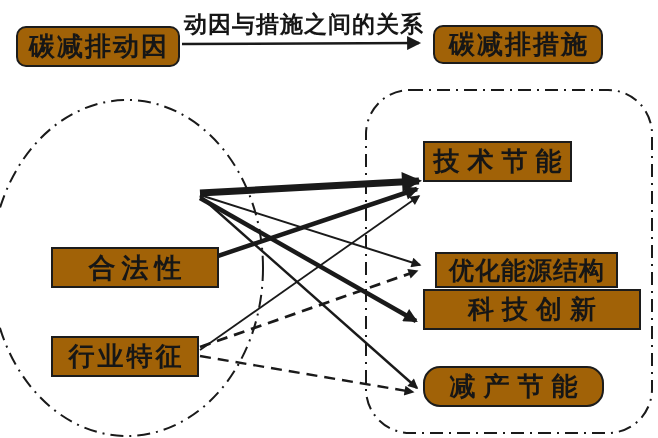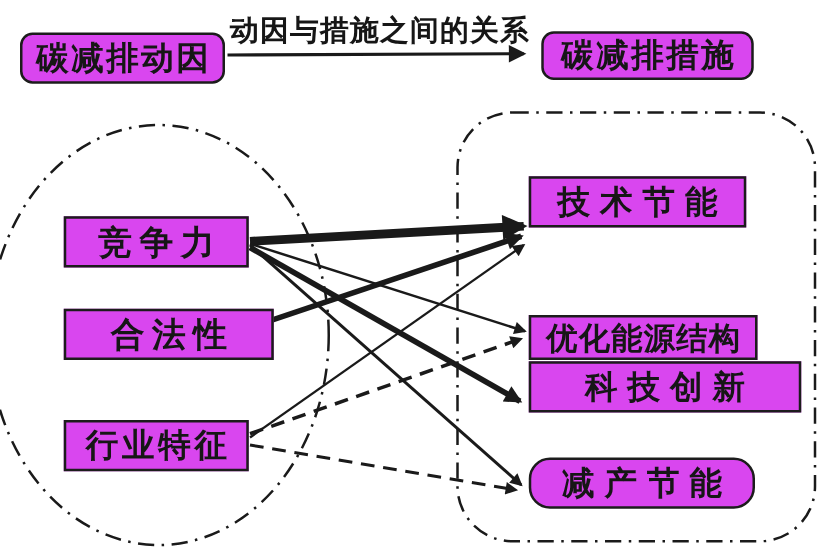--- a/index.html
+++ b/index.html
@@ -3,29 +3,29 @@
 <meta charset="utf-8">
 <style>
   html,body{margin:0;padding:0;background:#ffffff;}
   .canvas{
     position:relative;width:658px;height:438px;background:#ffffff;overflow:hidden;
     font-family:"Liberation Serif","DejaVu Serif",serif;color:#161616;
   }
   .canvas svg{position:absolute;left:0;top:0;z-index:1;}
   .box{
     position:absolute;z-index:2;box-sizing:border-box;
-    border:2px solid #1c1c1c;background:#d946ef;
+    border:2px solid #1c1c1c;background:#a16207;
     display:flex;align-items:center;justify-content:center;
     font-weight:bold;white-space:nowrap;
   }
   .rounded{border-radius:10px;}
   .driver{font-size:27px;letter-spacing:6px;padding-left:6px;}
   .driver4{font-size:26px;letter-spacing:3px;padding-left:3px;}
   .measure{font-size:26px;letter-spacing:8px;padding-left:8px;}
-  .measure6{font-size:25px;letter-spacing:1px;padding-left:1px;}
+  .measure6{font-size:25px;letter-spacing:1px;padding-left:1px;margin-left:12px;}
   .topbox{font-size:26px;letter-spacing:2px;padding-left:2px;}
   .arrow-label{
     position:absolute;z-index:2;left:184px;top:9px;width:258px;
     font-size:23px;font-weight:bold;letter-spacing:1px;
   }
 </style>
 </head>
 <body>
 
 <div class="canvas">
@@ -60,22 +60,21 @@
     <line x1="200" y1="347" x2="417" y2="271" stroke="#1a1a1a" stroke-width="2.8" stroke-dasharray="11 7" marker-end="url(#ah-small)"></line>
     <line x1="200" y1="356" x2="413" y2="392" stroke="#1a1a1a" stroke-width="2.4" stroke-dasharray="11 7" marker-end="url(#ah-small)"></line>
   </svg>
 
   <div class="box rounded topbox" style="left:16px;top:26px;width:164px;height:41px;">碳减排动因</div>
 
   <div class="arrow-label">动因与措施之间的关系</div>
 
   <div class="box rounded topbox" style="left:433px;top:25px;width:170px;height:39px;">碳减排措施</div>
 
-  <div class="box driver" style="left:51px;top:173px;width:148px;height:41px;">竞争力</div>
   <div class="box driver" style="left:51px;top:247px;width:168px;height:41px;">合法性</div>
   <div class="box driver4" style="left:51px;top:336px;width:148px;height:41px;">行业特征</div>
 
-  <div class="box measure" style="left:423px;top:141px;width:174px;height:41px;">技术节能</div>
+  <div class="box measure" style="left:423px;top:141px;width:149px;height:41px;">技术节能</div>
   <div class="box measure6" style="left:423px;top:252px;width:183px;height:36px;">优化能源结构</div>
   <div class="box measure" style="left:423px;top:289px;width:218px;height:41px;">科技创新</div>
   <div class="box measure" style="left:423px;top:366px;width:181px;height:41px;border-radius:17px;">减产节能</div>
 
 </div>
 
 </body></html>

